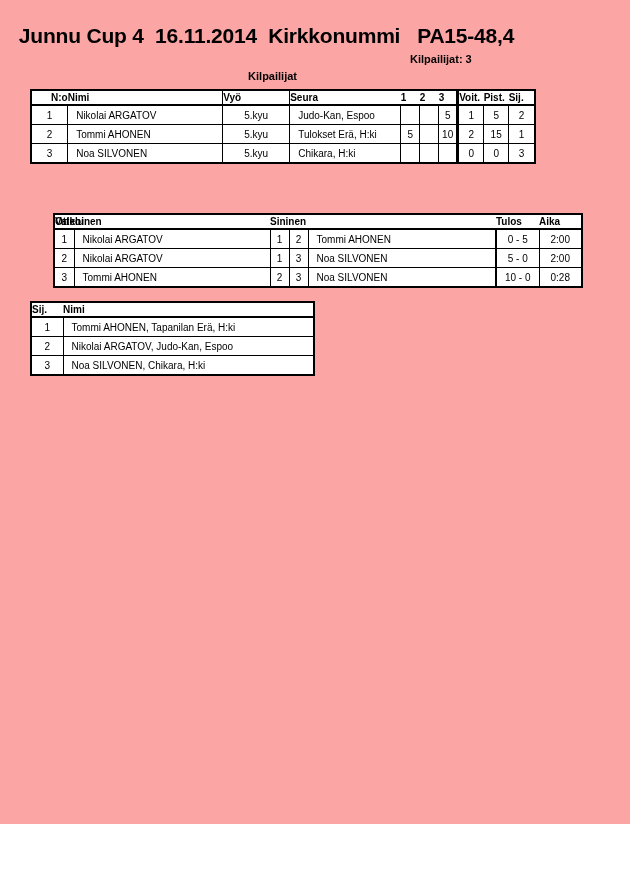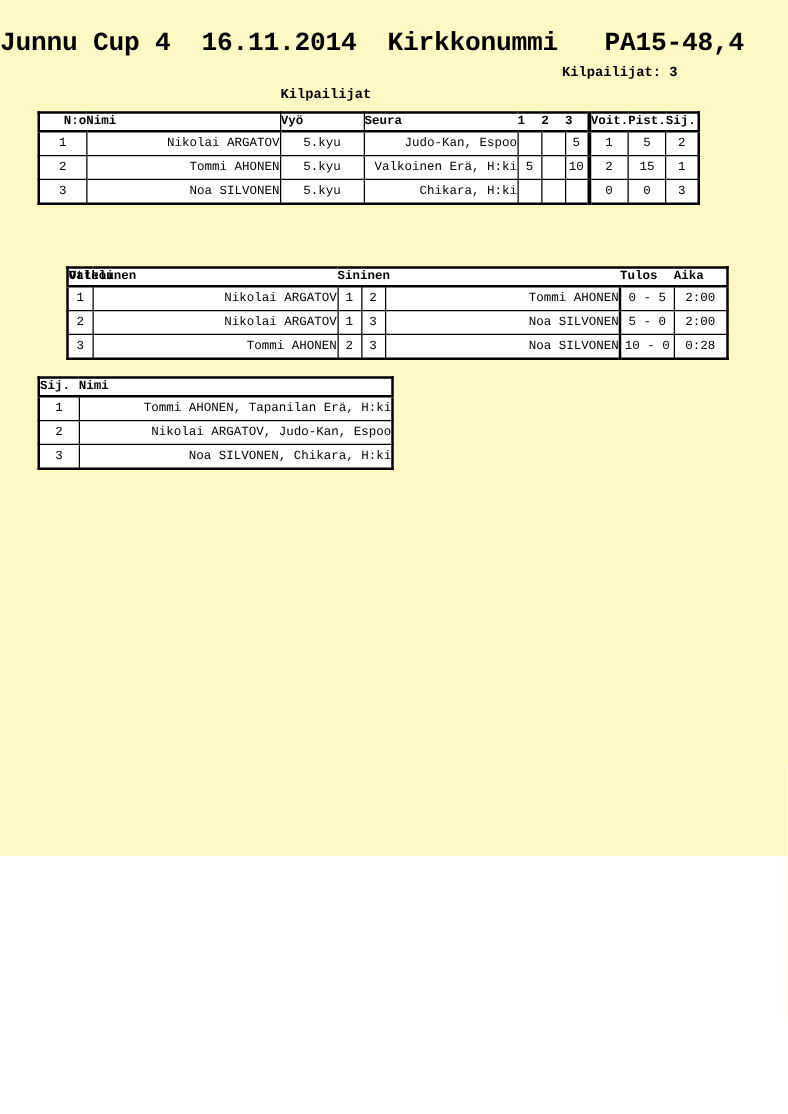--- a/index.html
+++ b/index.html
@@ -1,25 +1,25 @@
 <!DOCTYPE html>
 <html><head>
 <meta charset="utf-8">
 <style>
   html,body { margin:0; padding:0; background:#ffffff; }
   .page {
-    position:relative; width:630px; height:685px; background:#fef9c3;
-    font-family:Liberation Mono, monospace; color:#000; overflow:hidden;
+    position:relative; width:630px; height:824px; background:#fca5a5;
+    font-family:Liberation Sans, sans-serif; color:#000; overflow:hidden;
   }
   .title {
     position:absolute; top:24px; left:0; width:533px; text-align:center;
     font-size:21px; font-weight:bold; white-space:pre; letter-spacing:-0.2px;
   }
   .count {
-    position:absolute; top:53px; left:392px; width:150px; text-align:right;
+    position:absolute; top:53px; left:410px; width:150px; text-align:left;
     font-size:11px; font-weight:bold;
   }
   .section-label {
     position:absolute; width:200px; text-align:right;
     font-size:11px; font-weight:bold;
   }
   #label-competitors { top:70px;  left:97px; }
   #label-matches     { top:179px; left:180px; }
   #label-results     { top:287px; left:68px; }
 
@@ -34,21 +34,21 @@
   th {
     font-weight:bold; padding:0; height:13px; vertical-align:middle;
     border:none; border-bottom:2px solid #000; text-align:left;
     overflow:hidden; white-space:nowrap;
   }
   td {
     padding:0; height:18px; vertical-align:middle; text-align:center;
     border:1px solid #000; overflow:hidden; white-space:nowrap;
   }
   th.al  { text-align:left; padding-left:19px; }
-  .left  { text-align:right; padding-left:8px; }
+  .left  { text-align:left; padding-left:8px; }
   th.vsep   { border-left:1px solid #000; border-right:1px solid #000;margin-left:14px; }
   .thickL   { border-left:3px solid #000 !important; }
   .midL     { border-left:2px solid #000 !important; }
   th.combo  { position:relative; }
   th.combo .corner-label { position:absolute; left:0px; top:1px; }
 </style>
 </head>
 <body>
 
 <div class="page">
@@ -95,21 +95,21 @@
         <td></td>
         <td>5</td>
         <td class="thickL">1</td>
         <td>5</td>
         <td>2</td>
       </tr>
       <tr>
         <td>2</td>
         <td class="left">Tommi AHONEN</td>
         <td>5.kyu</td>
-        <td class="left">Valkoinen Erä, H:ki</td>
+        <td class="left">Tulokset Erä, H:ki</td>
         <td>5</td>
         <td></td>
         <td>10</td>
         <td class="thickL">2</td>
         <td>15</td>
         <td>1</td>
       </tr>
       <tr>
         <td>3</td>
         <td class="left">Noa SILVONEN</td>

